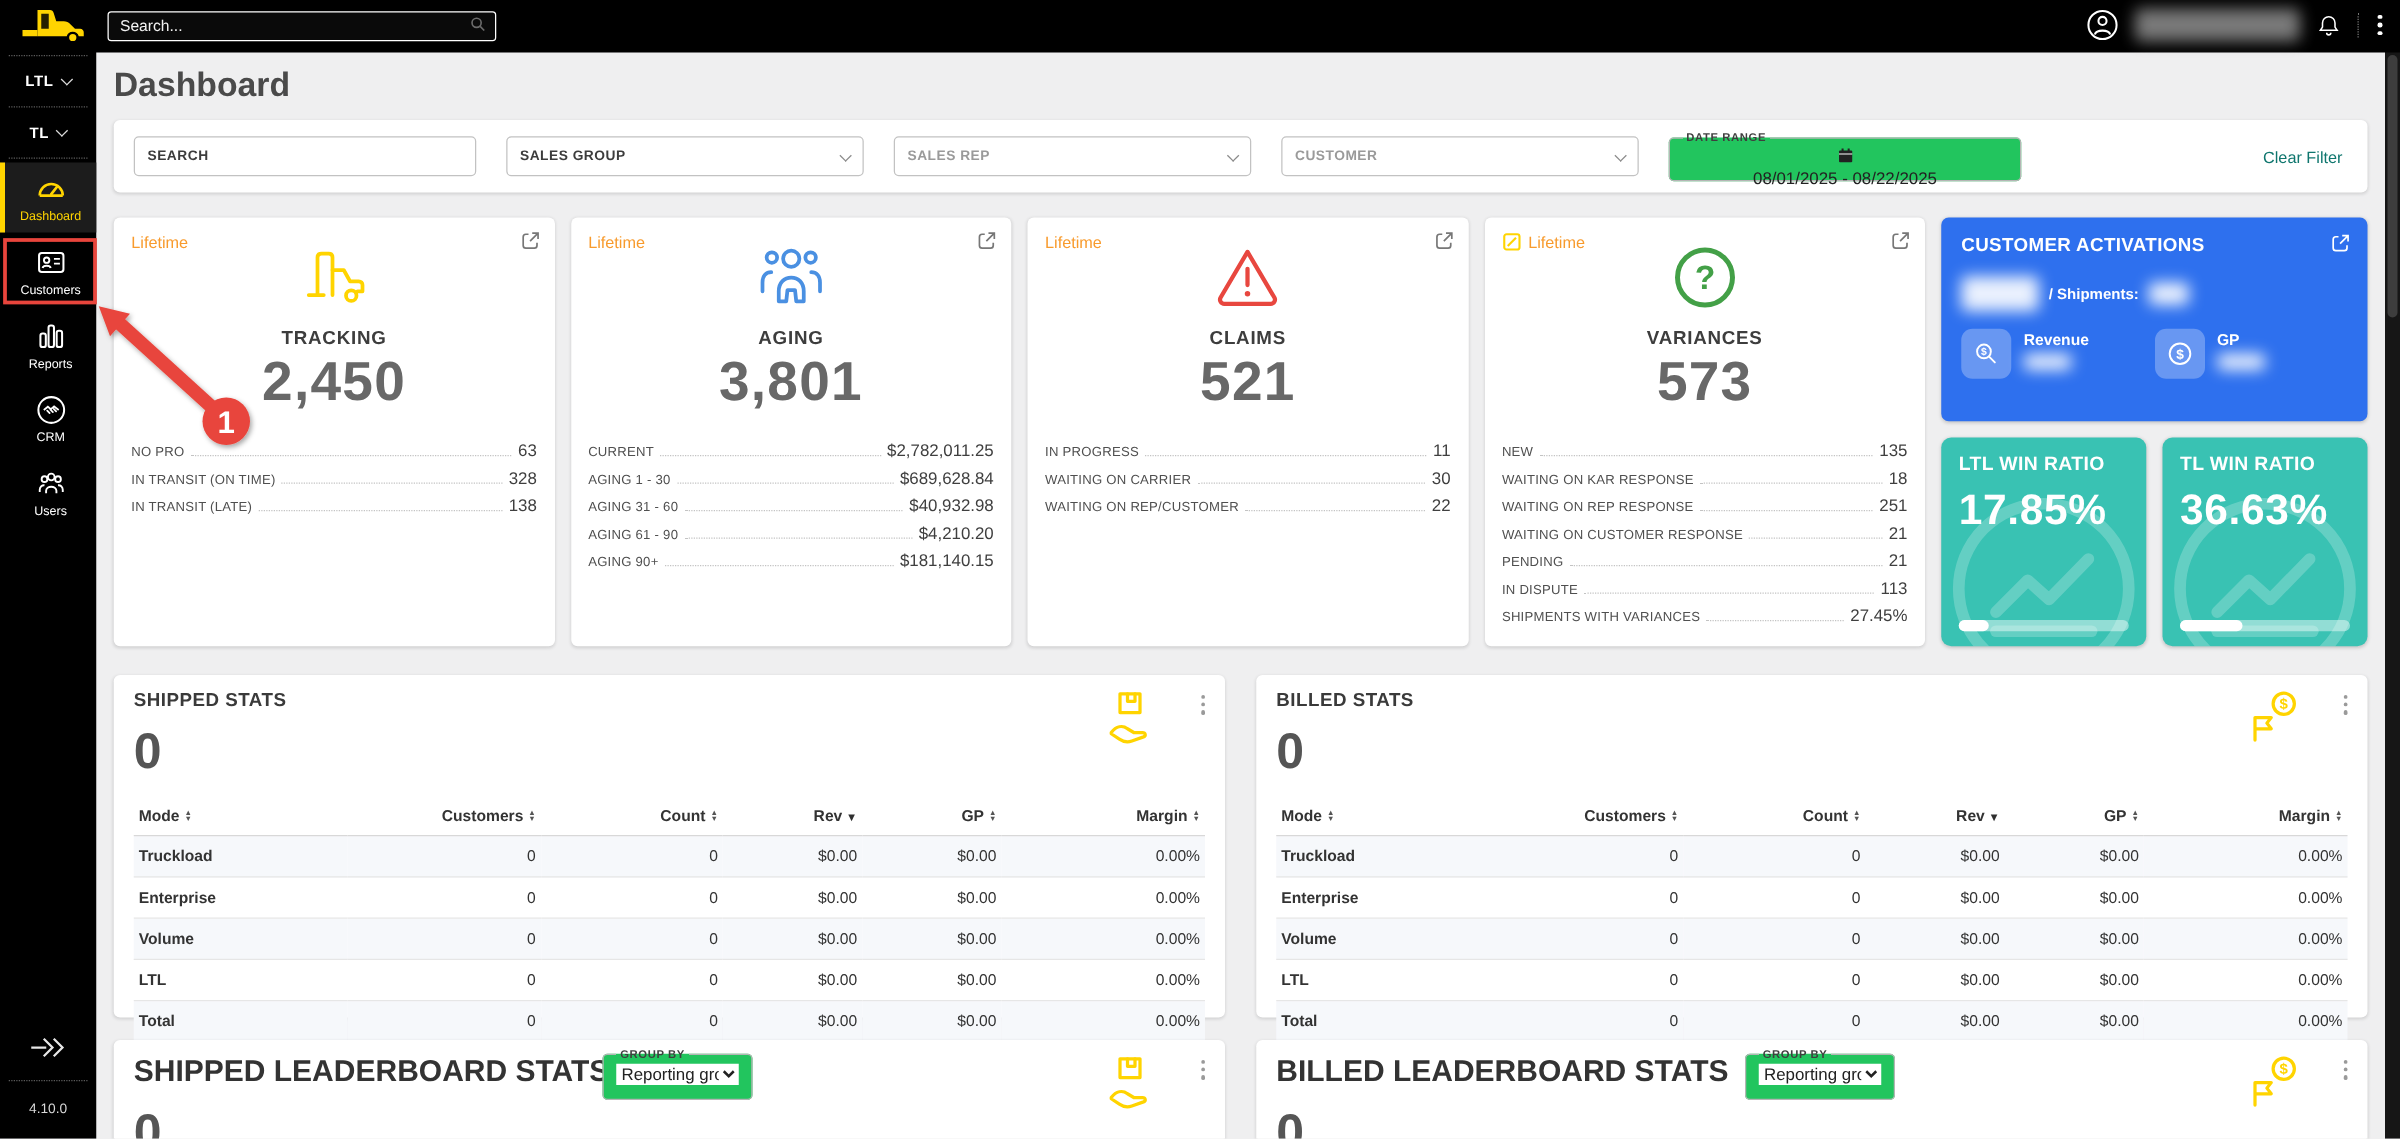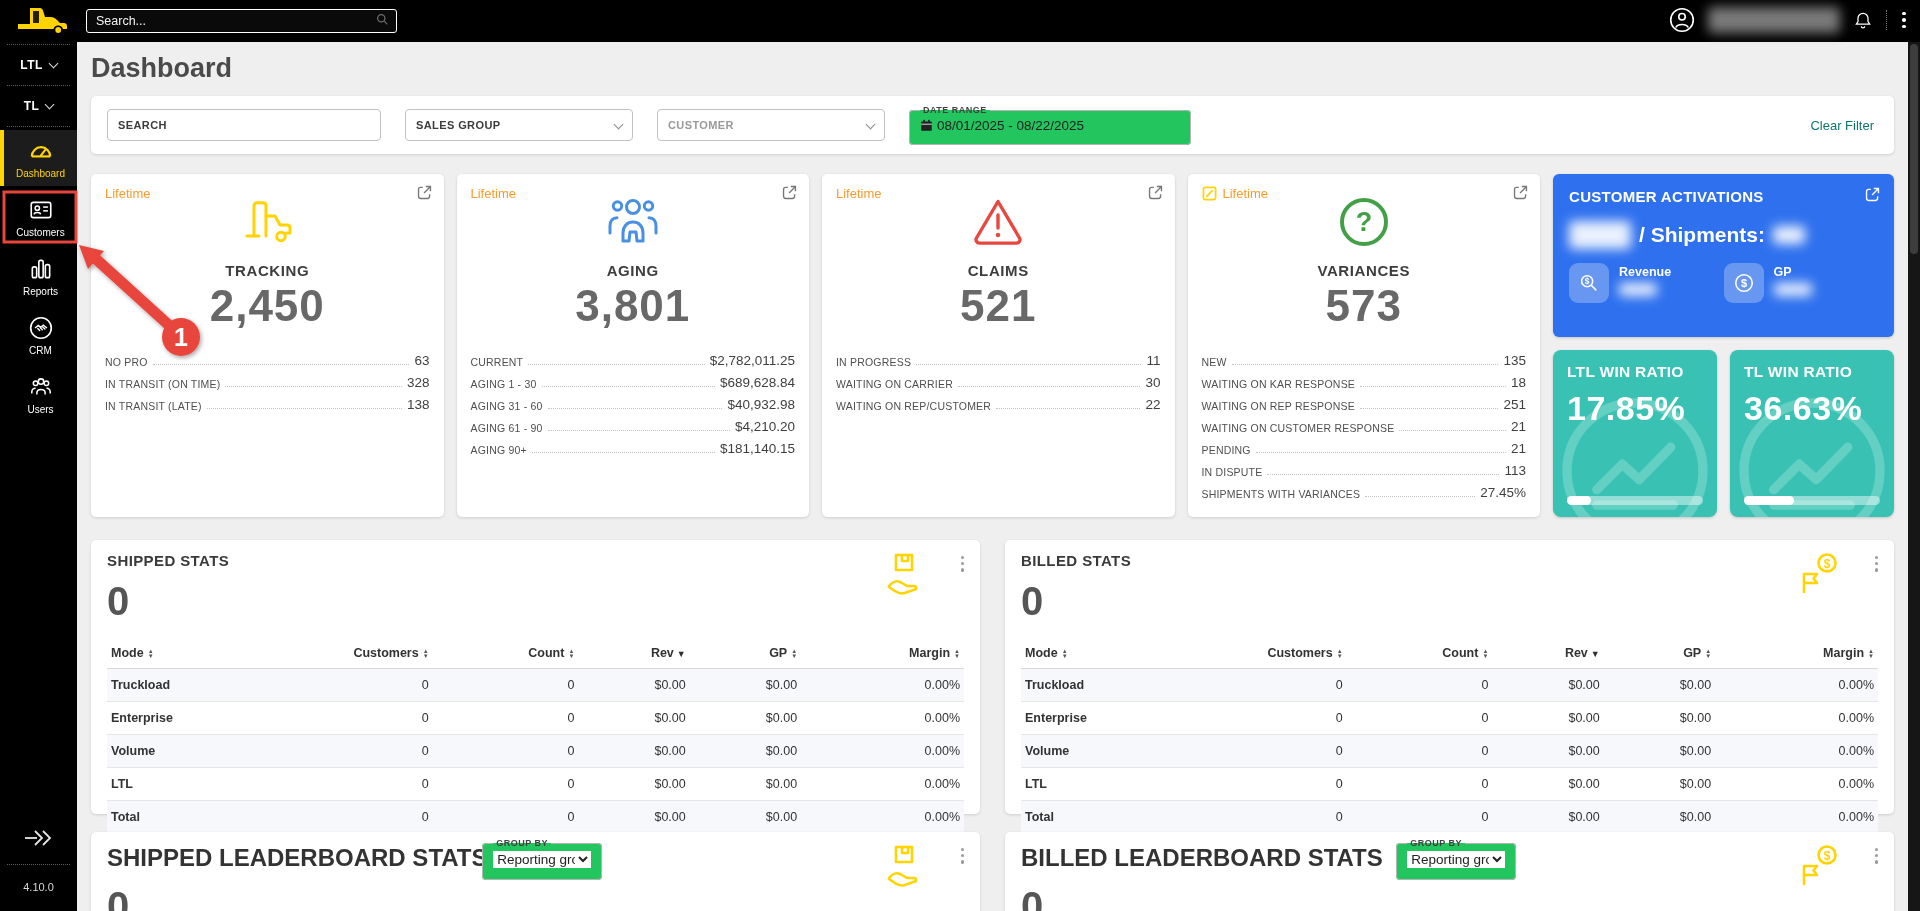--- a/index.html
+++ b/index.html
@@ -43,29 +43,29 @@
   
   .main { position:absolute; left:77px; top:40px; right:12px; bottom:0; background:#efeff0;
     padding:0 14px; overflow:hidden; }
   h1.page-title { font-size:27px; font-weight:bold; color:#4a4a4a; margin:13px 0 12px; }
   .panel { background:#fff; border-radius:5px; box-shadow:0 1px 3px rgba(0,0,0,.14); }
   
   .filterbar { height:58px; display:flex; align-items:center; padding:0 20px 0 16px; gap:24px; margin-bottom:20px;}
   .f-search { width:274px; height:32px; border:1px solid #c2c2c2; border-radius:4px; padding:0 10px;
     font-size:11px; font-weight:bold; letter-spacing:.4px; outline:none; font-family:inherit; color:#333;}
   .f-search::placeholder { color:#3c3c3c; }
-  .f-dd { width:228px; height:32px; border:1px solid #c2c2c2; border-radius:4px; display:flex;
+  .f-dd { width:286px; height:32px; border:1px solid #c2c2c2; border-radius:4px; display:flex;
     align-items:center; justify-content:space-between; padding:6px 10px; cursor:pointer; background:#fff;}
   .f-dd .lbl { font-size:11px; font-weight:bold; letter-spacing:.4px; }
   .f-dd.dark .lbl { color:#3c3c3c; } .f-dd.light .lbl { color:#9a9a9a; }
   .f-dd .chev { border-color:#8a8a8a; margin-top:-2px;}
   fieldset.box { border:1px solid #b5b5b5; border-radius:4px; padding:2px 10px 6px; background:#22c55e;}
   fieldset.box legend { font-size:9px; font-weight:bold; color:#3f3f3f; letter-spacing:.5px; padding:0 3px;}
   .f-date { width:282px; height:40px; }
-  .f-date .dval { display:flex; align-items:center; gap:4px; font-size:13.5px; color:#222; margin-top:1px;}
+  .f-date .dval { display:flex; align-items:center; gap:4px; font-size:13.5px; color:#222; margin-top:1px;flex-direction:column;}
   .clear-filter { margin-left:auto; font-size:13px; color:#0f766e; cursor:pointer; white-space:nowrap;}
   
   .cards-row { display:flex; gap:13px; height:343px; margin-bottom:23px; }
   .stat-card { flex:1; position:relative; text-align:center; padding:12px 14px; }
   .period { position:absolute; left:14px; top:12px; font-size:13px; color:#f89b2d; display:flex; align-items:center; gap:6px;}
   .extlink { position:absolute; right:11px; top:10px; cursor:pointer; }
   .sc-icon { height:64px; display:flex; align-items:center; justify-content:center; margin-top:4px; }
   .sc-title { font-size:15px; font-weight:bold; color:#3d3d3d; letter-spacing:.6px; margin-top:8px;}
   .sc-value { font-size:44px; font-weight:bold; color:#686868; margin-top:2px; letter-spacing:1px;}
   .sc-rows { position:absolute; left:14px; right:14px; top:172px; }
@@ -74,21 +74,21 @@
   .srow .sf { flex:1; border-bottom:1px dotted #c3c3c3; margin:0 5px 3px; }
   .srow .sv { font-size:13.5px; color:#3f3f3f; white-space:nowrap;}
   
   .right-col { width:341px; flex:none; display:flex; flex-direction:column; gap:13px; }
   .act-card { height:163px; background:#2e70ee; border-radius:6px; position:relative; color:#fff;
     padding:14px 16px; box-shadow:0 1px 3px rgba(0,0,0,.18);}
   .act-title { font-size:15px; font-weight:bold; letter-spacing:.3px;}
   .act-line { display:flex; align-items:center; gap:8px; margin-top:14px; height:32px;}
   .blurb { background:rgba(255,255,255,.9); border-radius:4px; filter:blur(6px); }
   .act-line .b1 { width:62px; height:28px; } .act-line .b2 { width:32px; height:18px; }
-  .act-sh { font-size:21px; font-weight:bold; }
+  .act-sh { font-size:12px; font-weight:bold; }
   .act-chips { display:flex; margin-top:12px; }
   .chip { display:flex; gap:10px; width:50%; align-items:flex-start;}
   .chip-ic { width:40px; height:40px; border-radius:9px; background:rgba(255,255,255,.28);
     display:flex; align-items:center; justify-content:center; flex:none;}
   .chip-lb { font-size:12.5px; font-weight:bold; margin-top:2px;}
   .chip .vb { width:38px; height:13px; margin-top:4px;}
   .win-row { display:flex; gap:13px; flex:1; }
   .win-card { flex:1; background:#39c2b3; border-radius:8px; position:relative; overflow:hidden;
     color:#fff; padding:13px 14px; box-shadow:0 1px 3px rgba(0,0,0,.18);}
   .win-wm { position:absolute; left:50%; top:36px; transform:translateX(-50%); opacity:1; pointer-events:none;}
@@ -242,20 +242,24 @@
 <div class="main">
   <h1 class="page-title">Dashboard</h1>
 
   <div class="panel filterbar">
     <input class="f-search" placeholder="SEARCH" style="">
     <div class="f-dd dark">
       <span class="lbl">SALES GROUP</span>
       <span class="chev"></span>
     </div>
     <div class="f-dd light">
+      <span class="lbl">SALES REP</span>
+      <span class="chev"></span>
+    </div>
+    <div class="f-dd light">
       <span class="lbl">CUSTOMER</span>
       <span class="chev"></span>
     </div>
     <fieldset class="box f-date">
       <legend>DATE RANGE</legend>
       <div class="dval">
         <svg width="13" height="13" viewBox="0 0 16 16">
           <rect x="1.5" y="3" width="13" height="11.5" rx="1" fill="#222"></rect>
           <rect x="4" y="1" width="2" height="3.4" fill="#222"></rect>
           <rect x="10" y="1" width="2" height="3.4" fill="#222"></rect>

